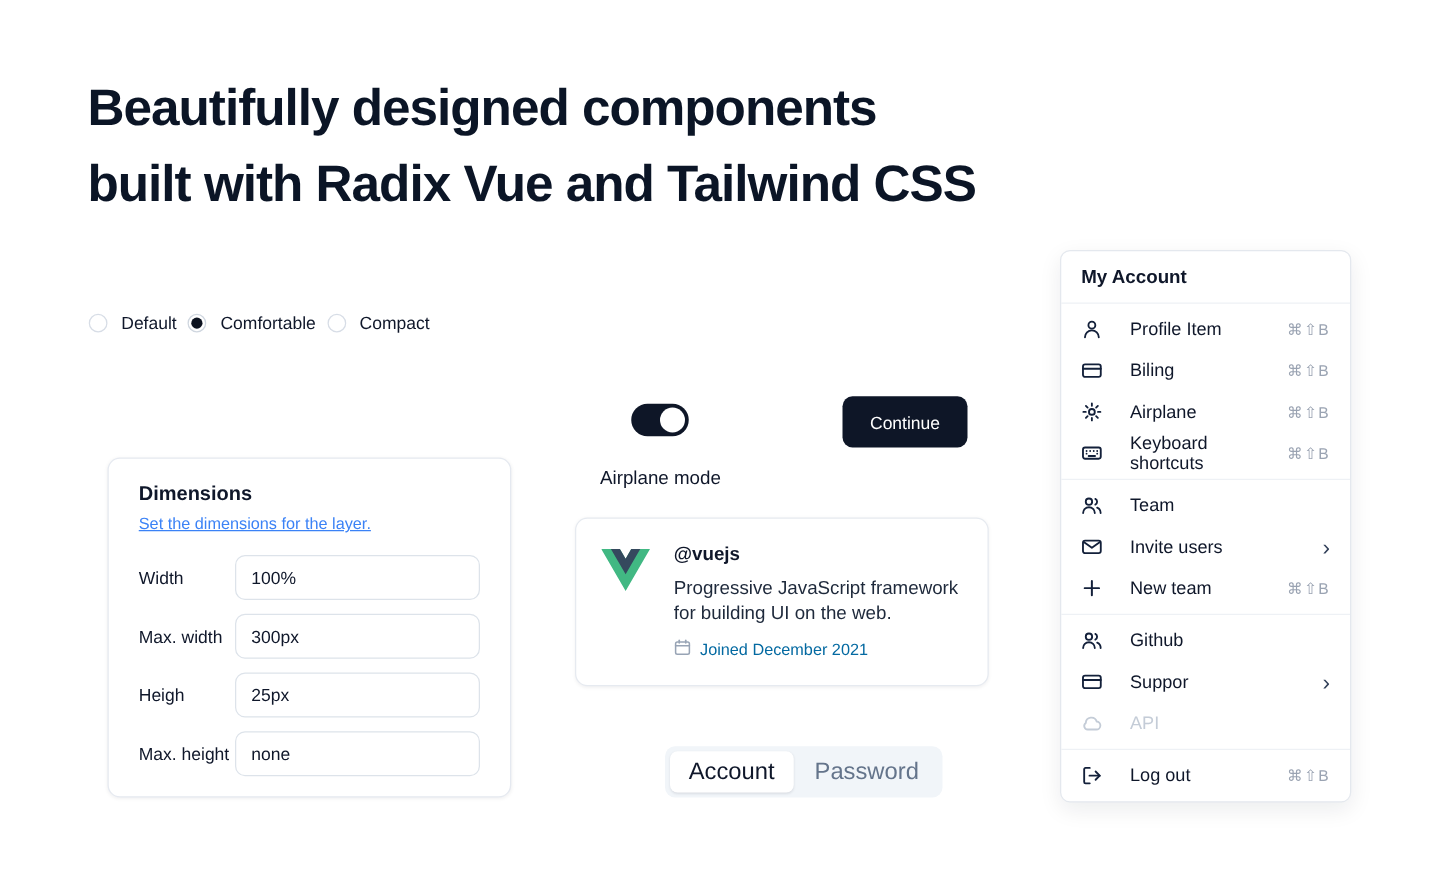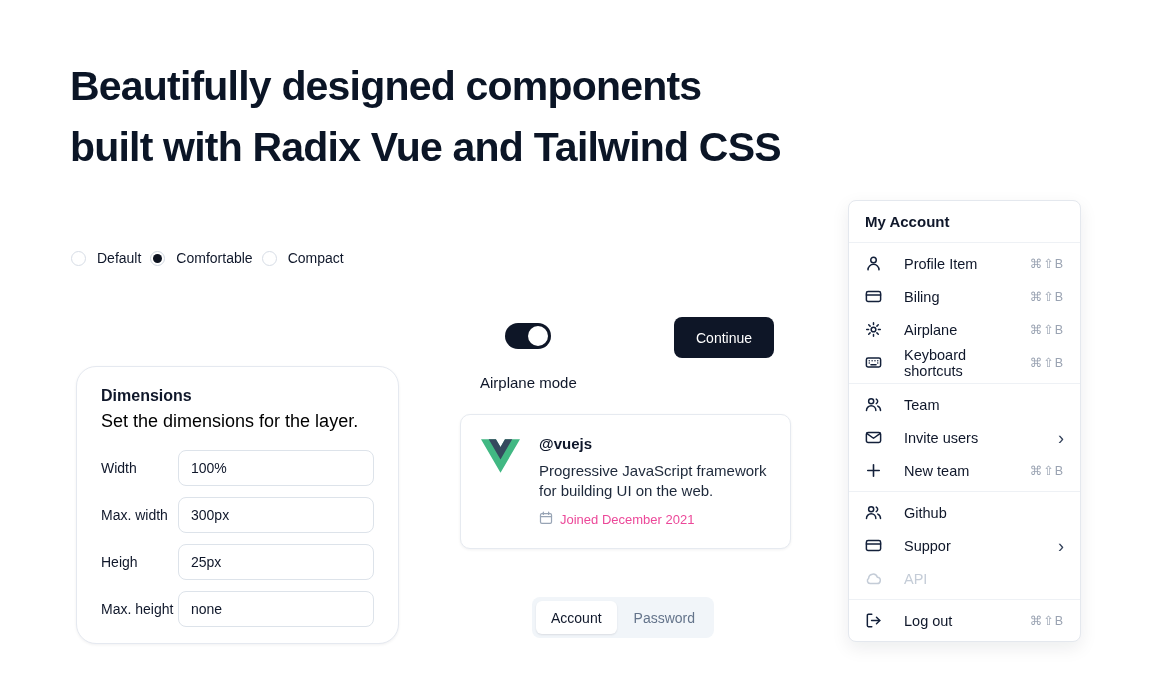--- a/index.html
+++ b/index.html
@@ -13,25 +13,25 @@
 
   
   .radio-group { position:absolute; left:71px; top:250px; display:flex; flex-direction:row; gap:9px; }
   .radio-row { display:flex; align-items:center; gap:11px; font-size:14px; color:#0f172a; cursor:pointer; }
   .radio-circle { width:15px; height:15px; border-radius:50%; border:1px solid #d7dde6;
                   display:inline-flex; align-items:center; justify-content:center; flex:none; background:#fff; }
   .radio-circle.selected { border-color:#cfd6df; }
   .radio-circle.selected::after { content:""; width:9px; height:9px; border-radius:50%; background:#0d1320; }
 
   
-  .card-dimensions { position:absolute; left:76px; top:366px; width:323px; background:#fff;
-                     border:1px solid #e5e9f0; border-radius:20px; padding:20px 24px 16px;
+  .card-dimensions { position:absolute; left:86px; top:366px; width:323px; background:#fff;
+                     border:1px solid #e5e9f0; border-radius:10px; padding:20px 24px 16px;
                      box-shadow:0 1px 3px rgba(15,23,42,.06); }
   .dim-title { font-size:16px; font-weight:700; color:#0f172a; }
-  .dim-sub { font-size:18px; color:#000000; margin-top:6px; }
+  .dim-sub { font-size:13px; color:#3b82f6; margin-top:6px;text-decoration:underline; }
   .dim-row { display:flex; align-items:center; justify-content:space-between; margin-top:11px; }
   .dim-row.first { margin-top:18px;align-items:center; }
   .dim-label { font-size:14px; font-weight:500; color:#0f172a; }
   .dim-input { width:196px; height:36px; border:1px solid #dde3ea; border-radius:8px;
                padding:0 12px; font-size:14px; color:#0f172a; font-family:inherit; background:#fff; outline:none; }
 
   
   .switch-row { position:absolute; left:480px; top:323px; display:flex; align-items:center; gap:25px;flex-direction:column; }
   .switch { width:46px; height:26px; border-radius:999px; background:#0e1627; border:none;
             position:relative; cursor:pointer; flex:none; }
@@ -41,28 +41,28 @@
                   background:#0e1627; color:#fff; border:none; border-radius:8px;
                   font-size:14px; font-weight:500; font-family:inherit; cursor:pointer;text-align:right; }
 
   
   .vue-card { position:absolute; left:460px; top:414px; width:331px; background:#fff;
               border:1px solid #e6eaf0; border-radius:10px; padding:20px;
               box-shadow:0 1px 3px rgba(15,23,42,.06); display:flex; gap:19px; }
   .vue-logo { width:39px; height:34px; flex:none; margin-top:4px; }
   .vue-handle { font-size:15px; font-weight:700; color:#0f172a; }
   .vue-desc { margin-top:9px; font-size:15px; color:#1e293b; line-height:1.35; width:238px; }
-  .vue-joined { margin-top:9px; display:flex; align-items:center; gap:7px; color:#ec4899; font-size:13px; }
+  .vue-joined { margin-top:9px; display:flex; align-items:center; gap:7px; color:#0369a1; font-size:13px; }
   .vue-joined svg { flex:none; }
 
   
   .tabs { position:absolute; left:532px; top:597px; display:inline-flex; background:#f1f5f9;
           border-radius:8px; padding:4px; gap:2px; }
   .tab { height:33px; padding:0 15px; display:flex; align-items:center; border-radius:6px;
-         font-size:14px; font-weight:500; color:#64748b; border:none; background:transparent;
+         font-size:19px; font-weight:500; color:#64748b; border:none; background:transparent;
          font-family:inherit; cursor:pointer; }
   .tab.active { background:#fff; color:#0f172a; box-shadow:0 1px 2px rgba(15,23,42,.1); }
 
   
   .menu { position:absolute; left:848px; top:200px; width:233px; background:#fff;
           border:1px solid #e4e8ee; border-radius:8px; box-shadow:0 6px 18px rgba(15,23,42,.08); }
   .menu-header { padding:12px 16px; font-size:15px; font-weight:600; color:#0f172a;
                  border-bottom:1px solid #eef1f5; }
   .menu-group { padding:4px 0; }
   .menu-divider { height:1px; background:#eef1f5; }

